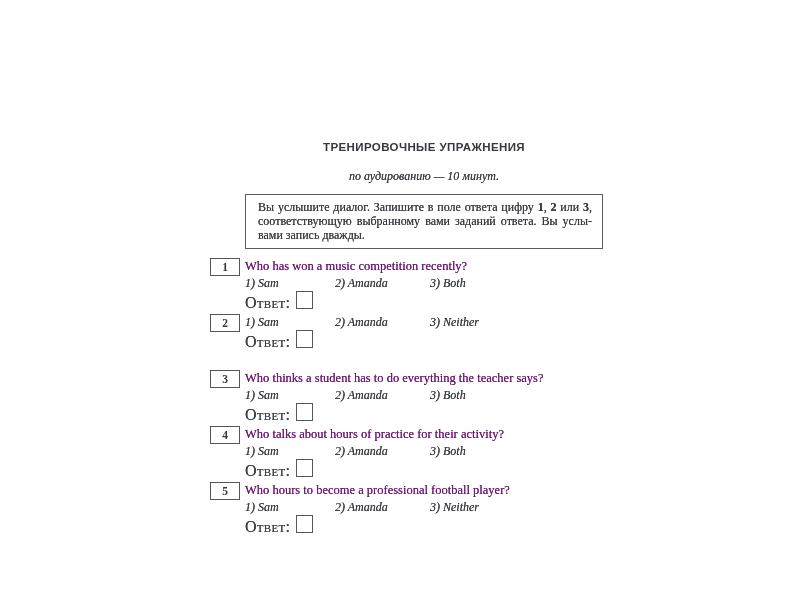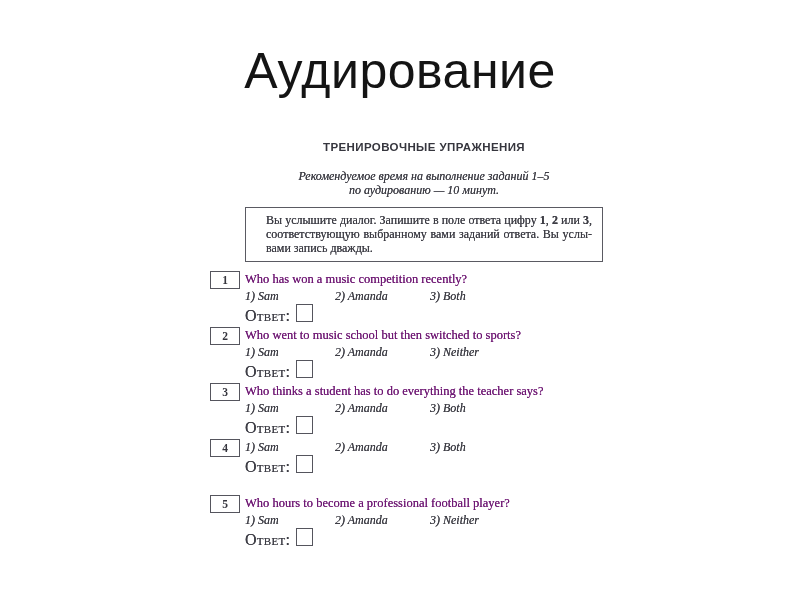--- a/index.html
+++ b/index.html
@@ -50,21 +50,21 @@
     font-size: 12px;
     line-height: 13.5px;
     text-align: center;
     color: #3e3e46;
     text-shadow: 0 0 0.4px currentColor;
   }
 
   .instruction-box {
     margin-top: 10px;
     border: 1px solid #5a5a62;
-    padding: 5px 10px 6px 20px;
+    padding: 5px 10px 6px 12px;
     font-size: 12px;
     line-height: 14px;
     text-shadow: 0 0 0.4px currentColor;
     margin-bottom: 9px;
   }
   .instr-line { white-space: nowrap; }
   .instr-line.just { text-align: justify; text-align-last: justify; white-space: normal; }
   .instruction-box .b { font-weight: 700; }
 
   
@@ -110,29 +110,27 @@
     margin-left: 6px;
     margin-top: -6px;
     background: #ffffff;
   }
 </style>
 </head>
 <body>
 
 <div class="slide">
 
-  <div class="slide-title">Аудирование</div>
 
   <div class="worksheet">
     <div class="col">
 
       <div class="ws-heading">ТРЕНИРОВОЧНЫЕ УПРАЖНЕНИЯ</div>
 
       <div class="time-note">
-        <div>Рекомендуемое время на выполнение заданий 1–5</div>
         <div>по аудированию — 10 минут.</div>
       </div>
 
       <div class="instruction-box">
           <div class="instr-line just"><span>Вы услышите диалог. Запишите в поле ответа цифру </span><span class="b">1</span><span>, </span><span class="b">2</span><span> или </span><span class="b">3</span><span>,</span></div>
           <div class="instr-line just"><span>соответствующую выбранному вами заданий ответа. Вы услы-</span></div>
           <div class="instr-line"><span>вами запись дважды.</span></div>
         </div>
 
       <div>
@@ -149,21 +147,20 @@
     <div class="ansrow">
       <span class="anslabel">Ответ:</span>
       <span class="ansbox"></span>
     </div>
   </div>
 
   <div class="question">
     <div class="qnum">
       <span>2</span>
     </div>
-    <div class="qtext">Who went to music school but then switched to sports?</div>
     <div class="opts">
       <span class="opt o1">1) Sam</span>
       <span class="opt o2">2) Amanda</span>
       <span class="opt o3">3) Neither</span>
     </div>
     <div class="ansrow">
       <span class="anslabel">Ответ:</span>
       <span class="ansbox"></span>
     </div>
   </div>
@@ -181,20 +178,21 @@
     <div class="ansrow">
       <span class="anslabel">Ответ:</span>
       <span class="ansbox"></span>
     </div>
   </div>
 
   <div class="question">
     <div class="qnum">
       <span>4</span>
     </div>
+    <div class="qtext">Who talks about hours of practice for their activity?</div>
     <div class="opts">
       <span class="opt o1">1) Sam</span>
       <span class="opt o2">2) Amanda</span>
       <span class="opt o3">3) Both</span>
     </div>
     <div class="ansrow">
       <span class="anslabel">Ответ:</span>
       <span class="ansbox"></span>
     </div>
   </div>

